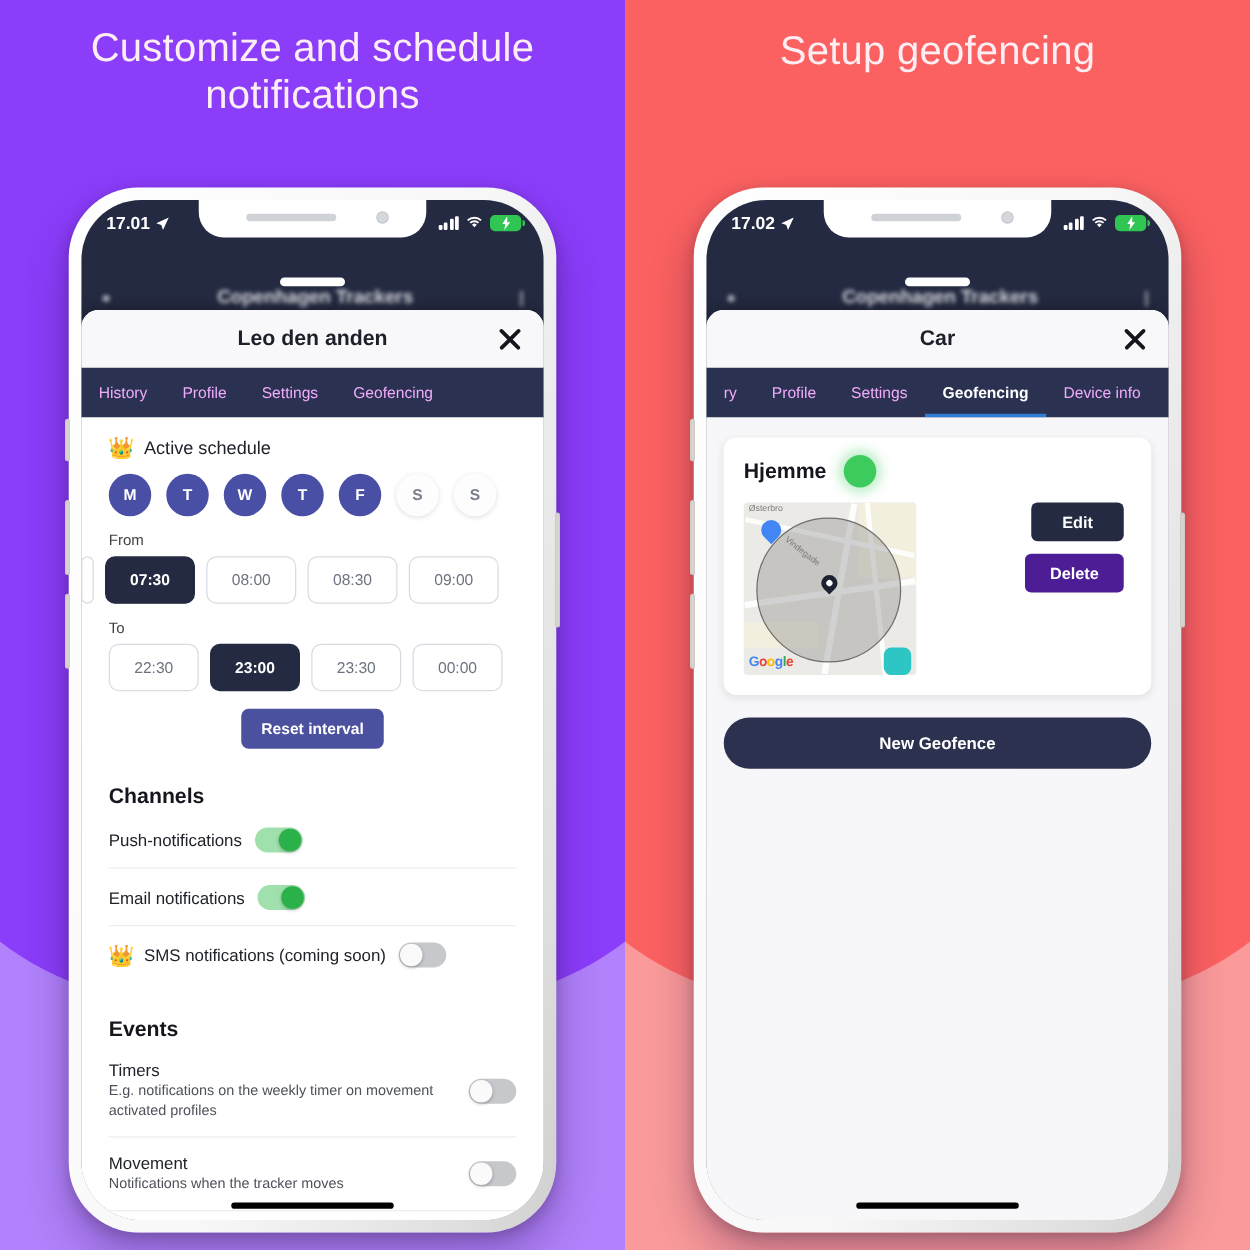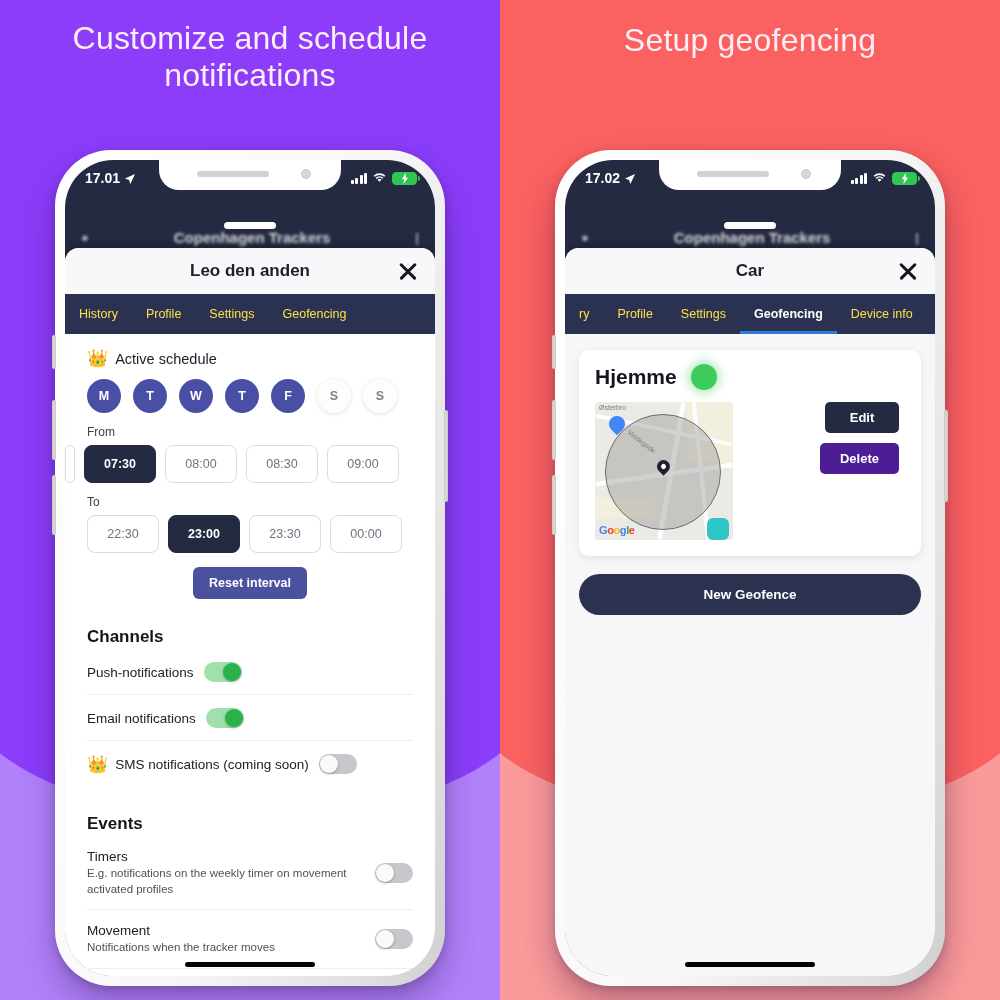--- a/index.html
+++ b/index.html
@@ -124,21 +124,21 @@
   }
   .close-x:before { transform: rotate(45deg); }
   .close-x:after  { transform: rotate(-45deg); }
 
   .tabbar {
     display: flex; align-items: stretch; background: #2b3150;
     height: 40px; overflow: hidden; white-space: nowrap;
   }
   .tab {
     display: flex; align-items: center; padding: 0 14px;
-    font-size: 12.5px; color: #fde047; font-weight: 400;
+    font-size: 12.5px; color: #f0abfc; font-weight: 400;
     position: relative; flex: 0 0 auto;
   }
   .tab.active { color: #fff; font-weight: 700; }
   .tab.active:after {
     content: ""; position: absolute; left: 0; right: 0; bottom: 0;
     height: 3px; background: #2f7dd6;
   }
 
   .sheet-body {
     position: absolute; top: 86px; left: 0; right: 0; bottom: 0;
@@ -196,21 +196,21 @@
     position: absolute; top: 1px; width: 18px; height: 18px; border-radius: 50%;
     box-shadow: 0 1px 3px rgba(0,0,0,.28);
   }
   .toggle.on  .knob { right: 1px; background: #2bb14a; }
   .toggle.off .knob { left: 1px;  background: #fafafa; }
 
   
   .geo-body { position: absolute; top: 86px; left:0; right:0; bottom:0; background:#f7f7f9; padding: 16px 14px; }
   .geo-card { background: #fff; border-radius: 10px; box-shadow: 0 2px 8px rgba(0,0,0,.09); padding: 14px 16px 16px; }
   .geo-head { display: flex; align-items: center; gap: 14px; }
-  .geo-name { font-size: 21px; font-weight: 700; color: #15161d; }
+  .geo-name { font-size: 17px; font-weight: 700; color: #15161d; }
   .geo-dot {
     width: 26px; height: 26px; border-radius: 50%; background: #3ecb5e;
     box-shadow: 0 0 9px 4px rgba(62,203,94,.35);
   }
   .geo-row { display: flex; align-items: flex-start; margin-top: 12px; }
   .map {
     width: 138px; height: 138px; border-radius: 3px; overflow: hidden; position: relative;
     background: #eceae6; flex: 0 0 auto;
   }
   .map .road { position: absolute; background: #fdfdfc; }

